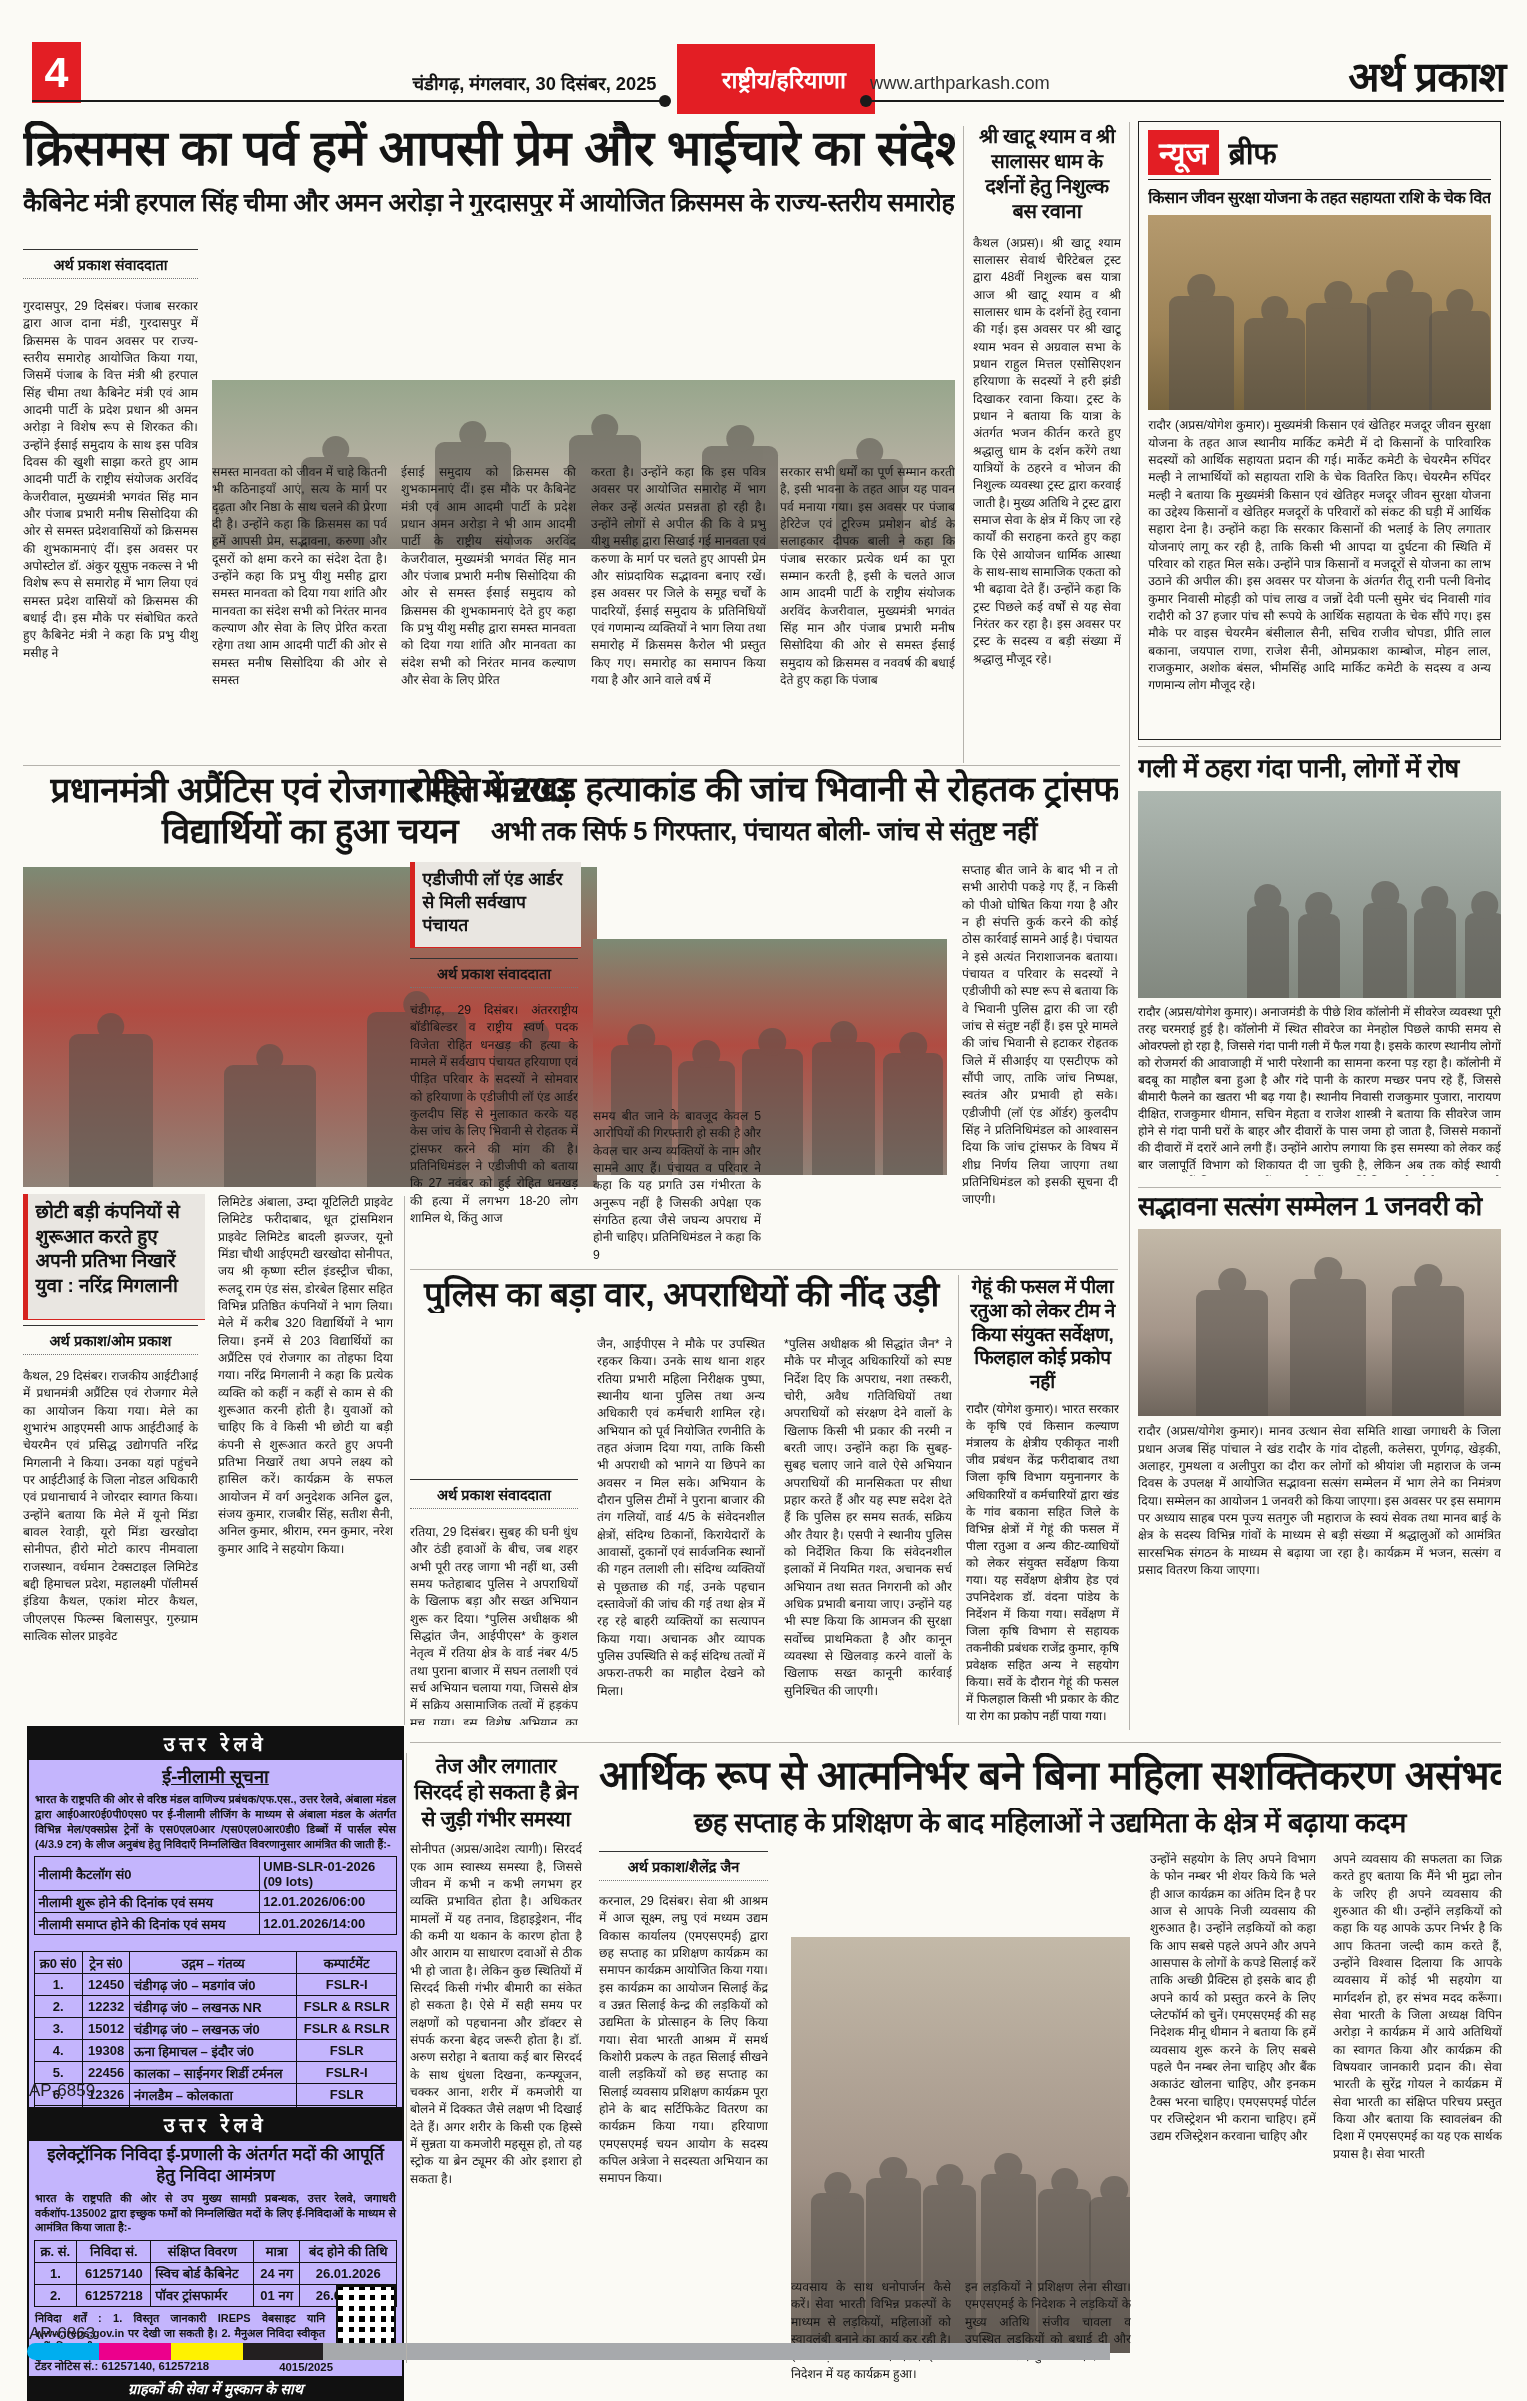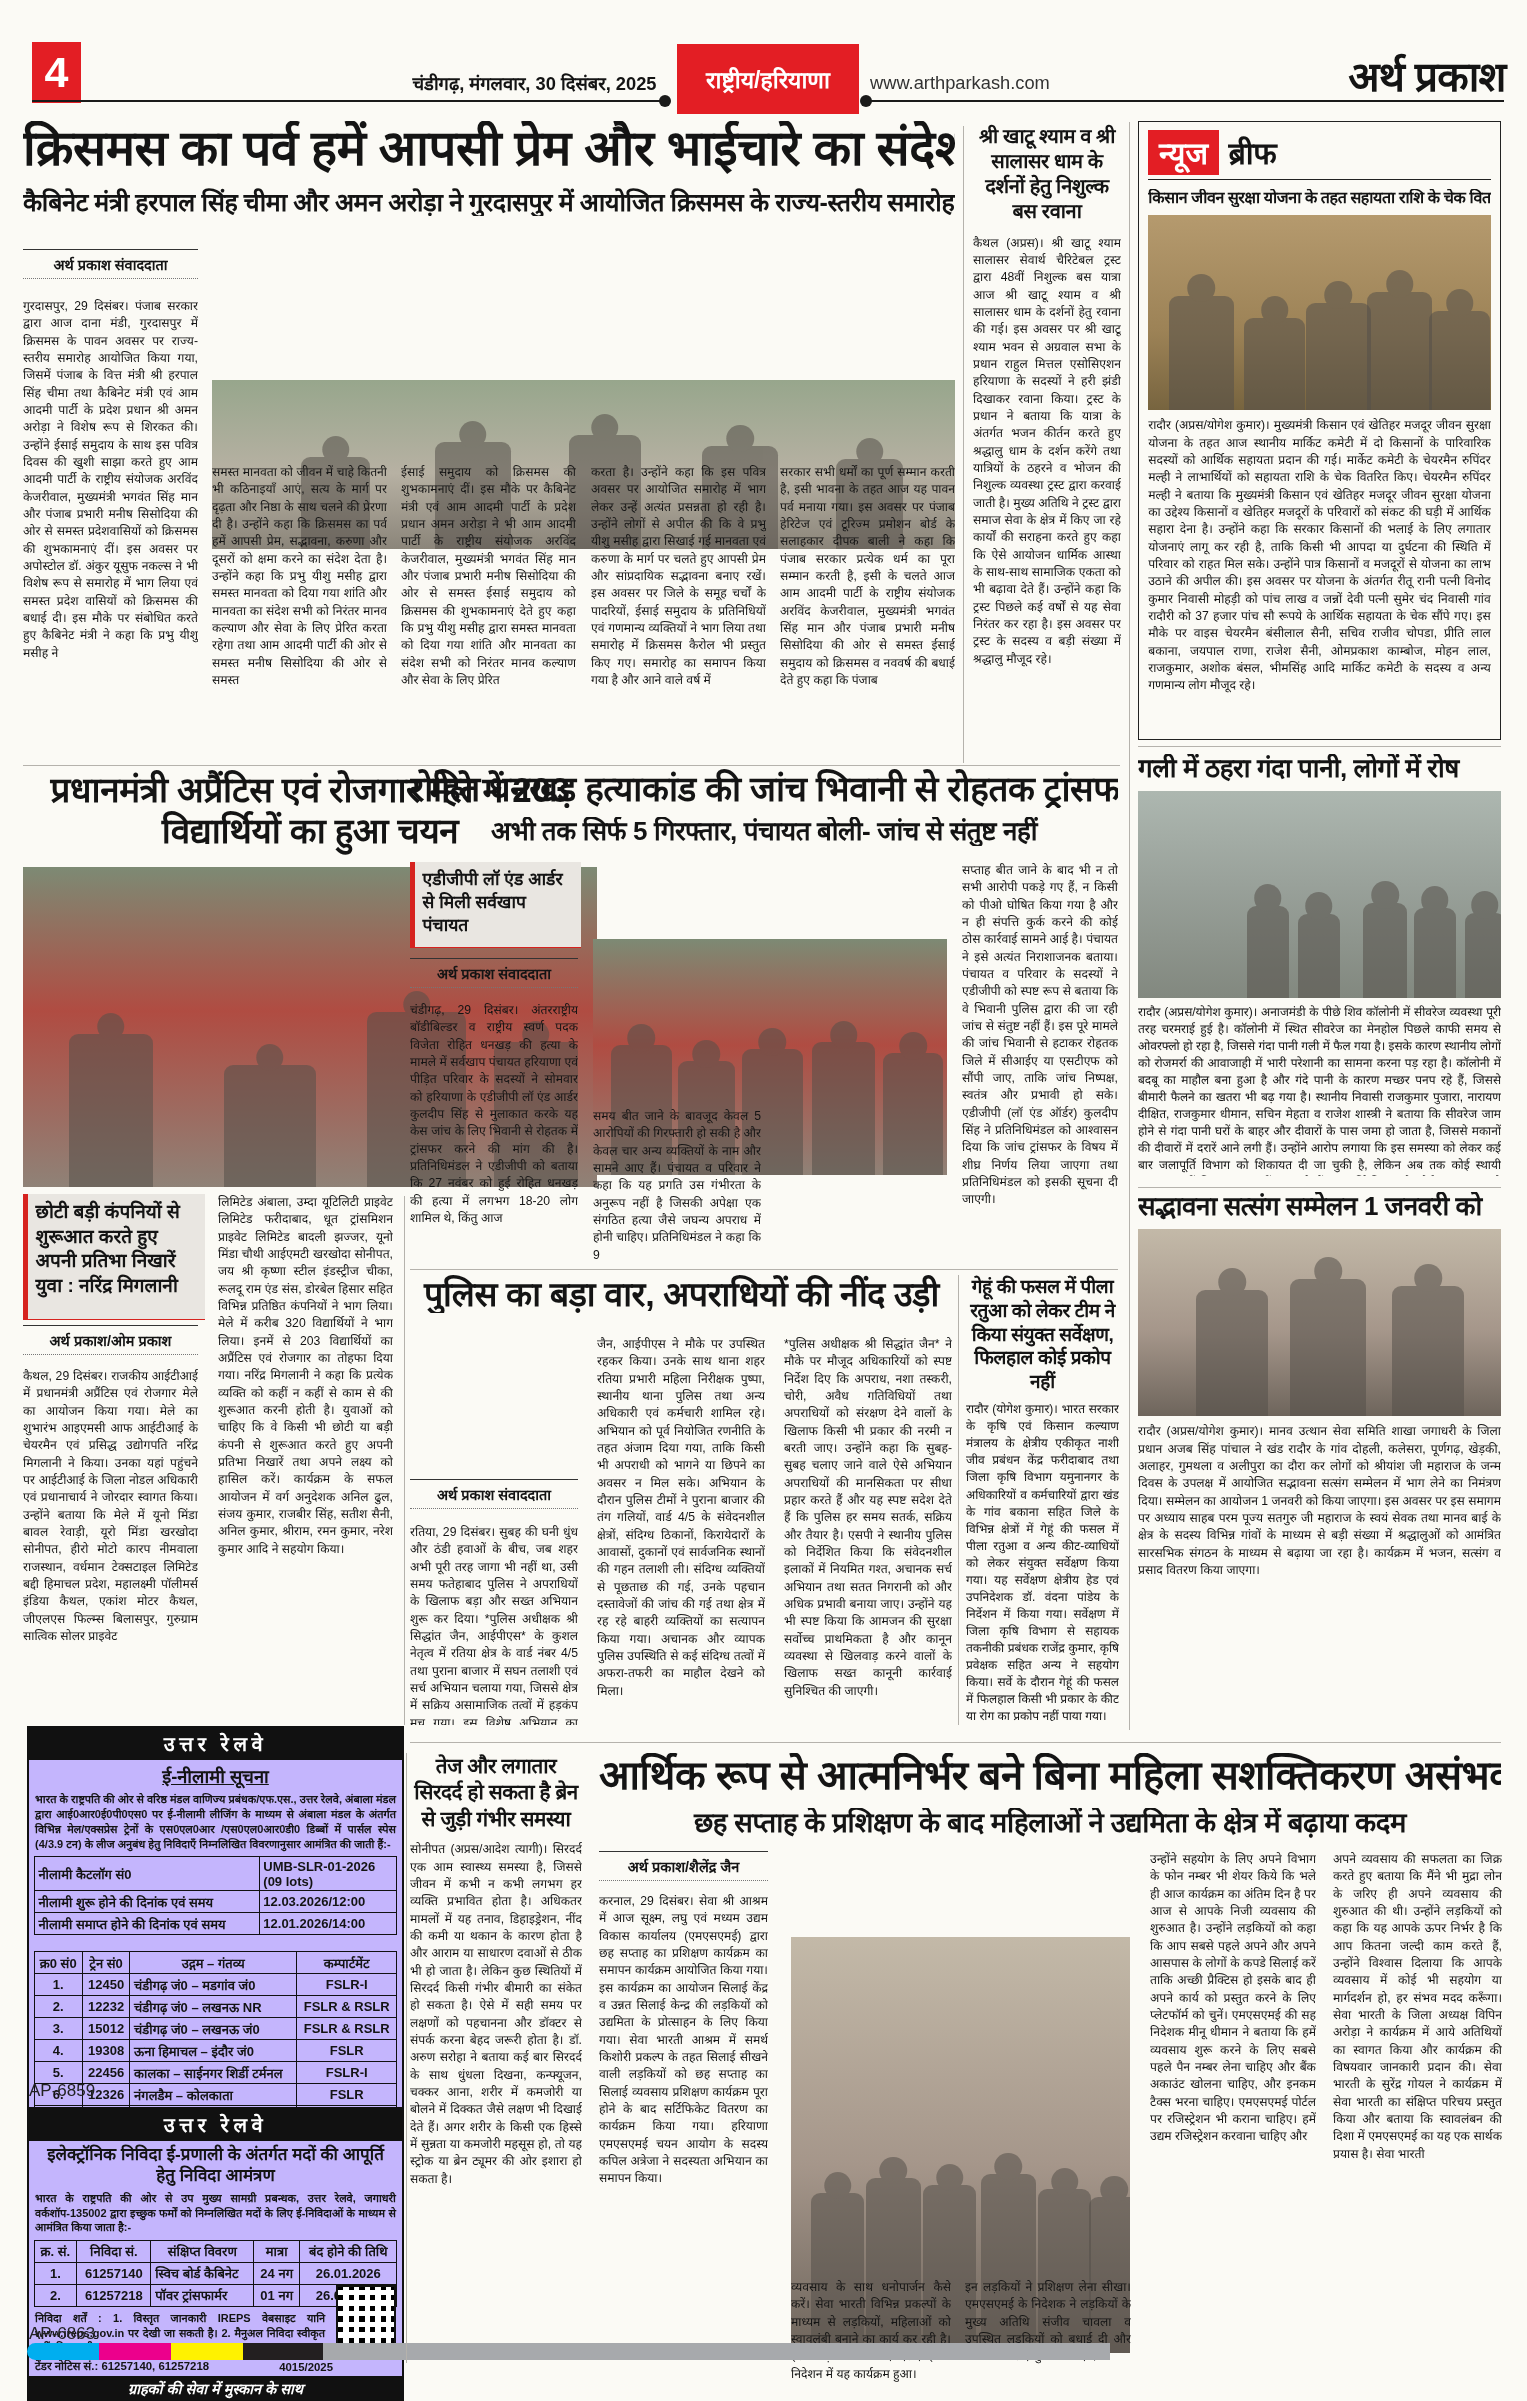--- a/index.html
+++ b/index.html
@@ -4,21 +4,21 @@
 <style>
   html,body{margin:0;padding:0;background:#6b6b6b;}
   #page{position:relative;width:1527px;height:2401px;background:#fbfaf5;color:#141414;
         font-family:"Liberation Sans","DejaVu Sans",sans-serif;overflow:hidden;}
   .abs{position:absolute;}
   
   .pagenum{left:32px;top:42px;width:49px;height:61px;background:#e31e24;color:#fff;
            font-size:43px;font-weight:bold;display:flex;align-items:center;justify-content:center;}
   .dateline{left:397px;top:70px;width:275px;font-size:18.3px;font-weight:bold;text-align:center;}
   .secbox{left:677px;top:44px;width:182px;height:70px;background:#e31e24;color:#fff;
-          font-size:23px;font-weight:bold;display:flex;align-items:center;justify-content:center;}
+          font-size:23px;font-weight:bold;display:flex;align-items:center;justify-content:center;padding-left:16px;}
   .website{left:870px;top:72px;width:229px;font-size:18.3px;color:#333;}
   .masthead{right:21.4px;top:47px;font-size:41px;font-weight:bold;letter-spacing:-0.8px;}
   .toprule{top:100px;height:2.3px;background:#1a1a1a;}
   .dot{top:95px;width:12.2px;height:12.2px;border-radius:50%;background:#1a1a1a;}
   
   .hl{font-weight:bold;line-height:1.12;letter-spacing:-0.4px;}
   .c{text-align:center;}
   .nw{white-space:nowrap;overflow:hidden;}
   .body{font-size:12.2px;line-height:1.42;text-align:justify;overflow:hidden;}
   .byline{font-weight:bold;text-align:center;font-size:14.5px;padding:3.8px 0;
@@ -212,21 +212,21 @@
     <div class="ntitle">ई-नीलामी सूचना</div>
     <div class="nintro">भारत के राष्ट्रपति की ओर से वरिष्ठ मंडल वाणिज्य प्रबंधक/एफ.एस., उत्तर रेलवे, अंबाला मंडल द्वारा आई0आर0ई0पी0एस0 पर ई-नीलामी लीजिंग के माध्यम से अंबाला मंडल के अंतर्गत विभिन्न मेल/एक्सप्रेस ट्रेनों के एस0एल0आर /एस0एल0आर0डी0 डिब्बों में पार्सल स्पेस (4/3.9 टन) के लीज अनुबंध हेतु निविदाएँ निम्नलिखित विवरणानुसार आमंत्रित की जाती हैं:-</div>
     <table class="ntab">
       <tbody>
           <tr>
         <td class="l" style="width:62%;">नीलामी कैटलॉग सं0</td>
         <td class="l">UMB-SLR-01-2026 (09 lots)</td>
       </tr>
       <tr>
         <td class="l">नीलामी शुरू होने की दिनांक एवं समय</td>
-        <td class="l">12.03.2026/12:00</td>
+        <td class="l">12.01.2026/06:00</td>
       </tr>
       <tr>
         <td class="l">नीलामी समाप्त होने की दिनांक एवं समय</td>
         <td class="l">12.01.2026/14:00</td>
       </tr>
     </tbody>
       </table>
     <table class="ntab" style="margin-top:16px;">
       <tbody>
           <tr>

